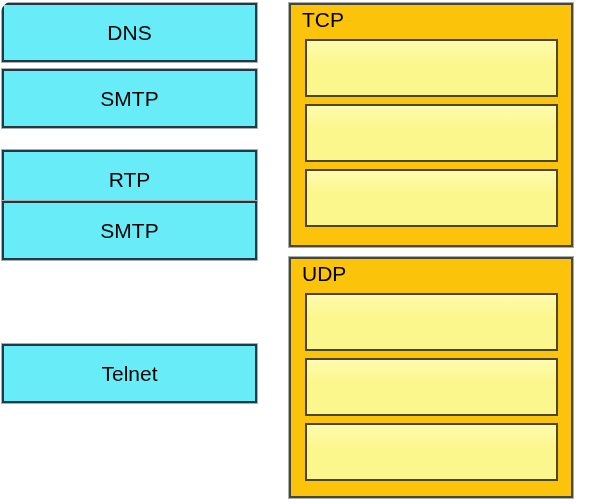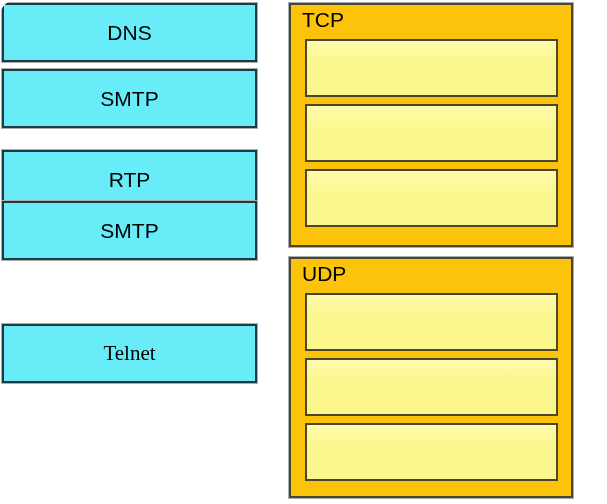--- a/index.html
+++ b/index.html
@@ -26,21 +26,21 @@
     justify-content: center;
     font-size: 21px;
     color: var(--text-color, #000);
     cursor: move;
   }
   .pos-0 { top: 3px; }
   .pos-1 { top: 69px; }
   .pos-2 { top: 150px; }
   .pos-3 { top: 201px; text-align: right; }
   .pos-4 { top: 267px; }
-  .pos-5 { top: 324px; font-family: Liberation Serif, serif; }
+  .pos-5 { top: 344px; }
 
   .drop-group {
     position: absolute;
     left: 289px;
     width: 284px;
     box-sizing: border-box;
     background: var(--group-fill, #FCC30B);
     border: 2px solid var(--group-border, #4A4632);
     outline: 1px solid var(--edge-gray, #A8ADAD);
   }

